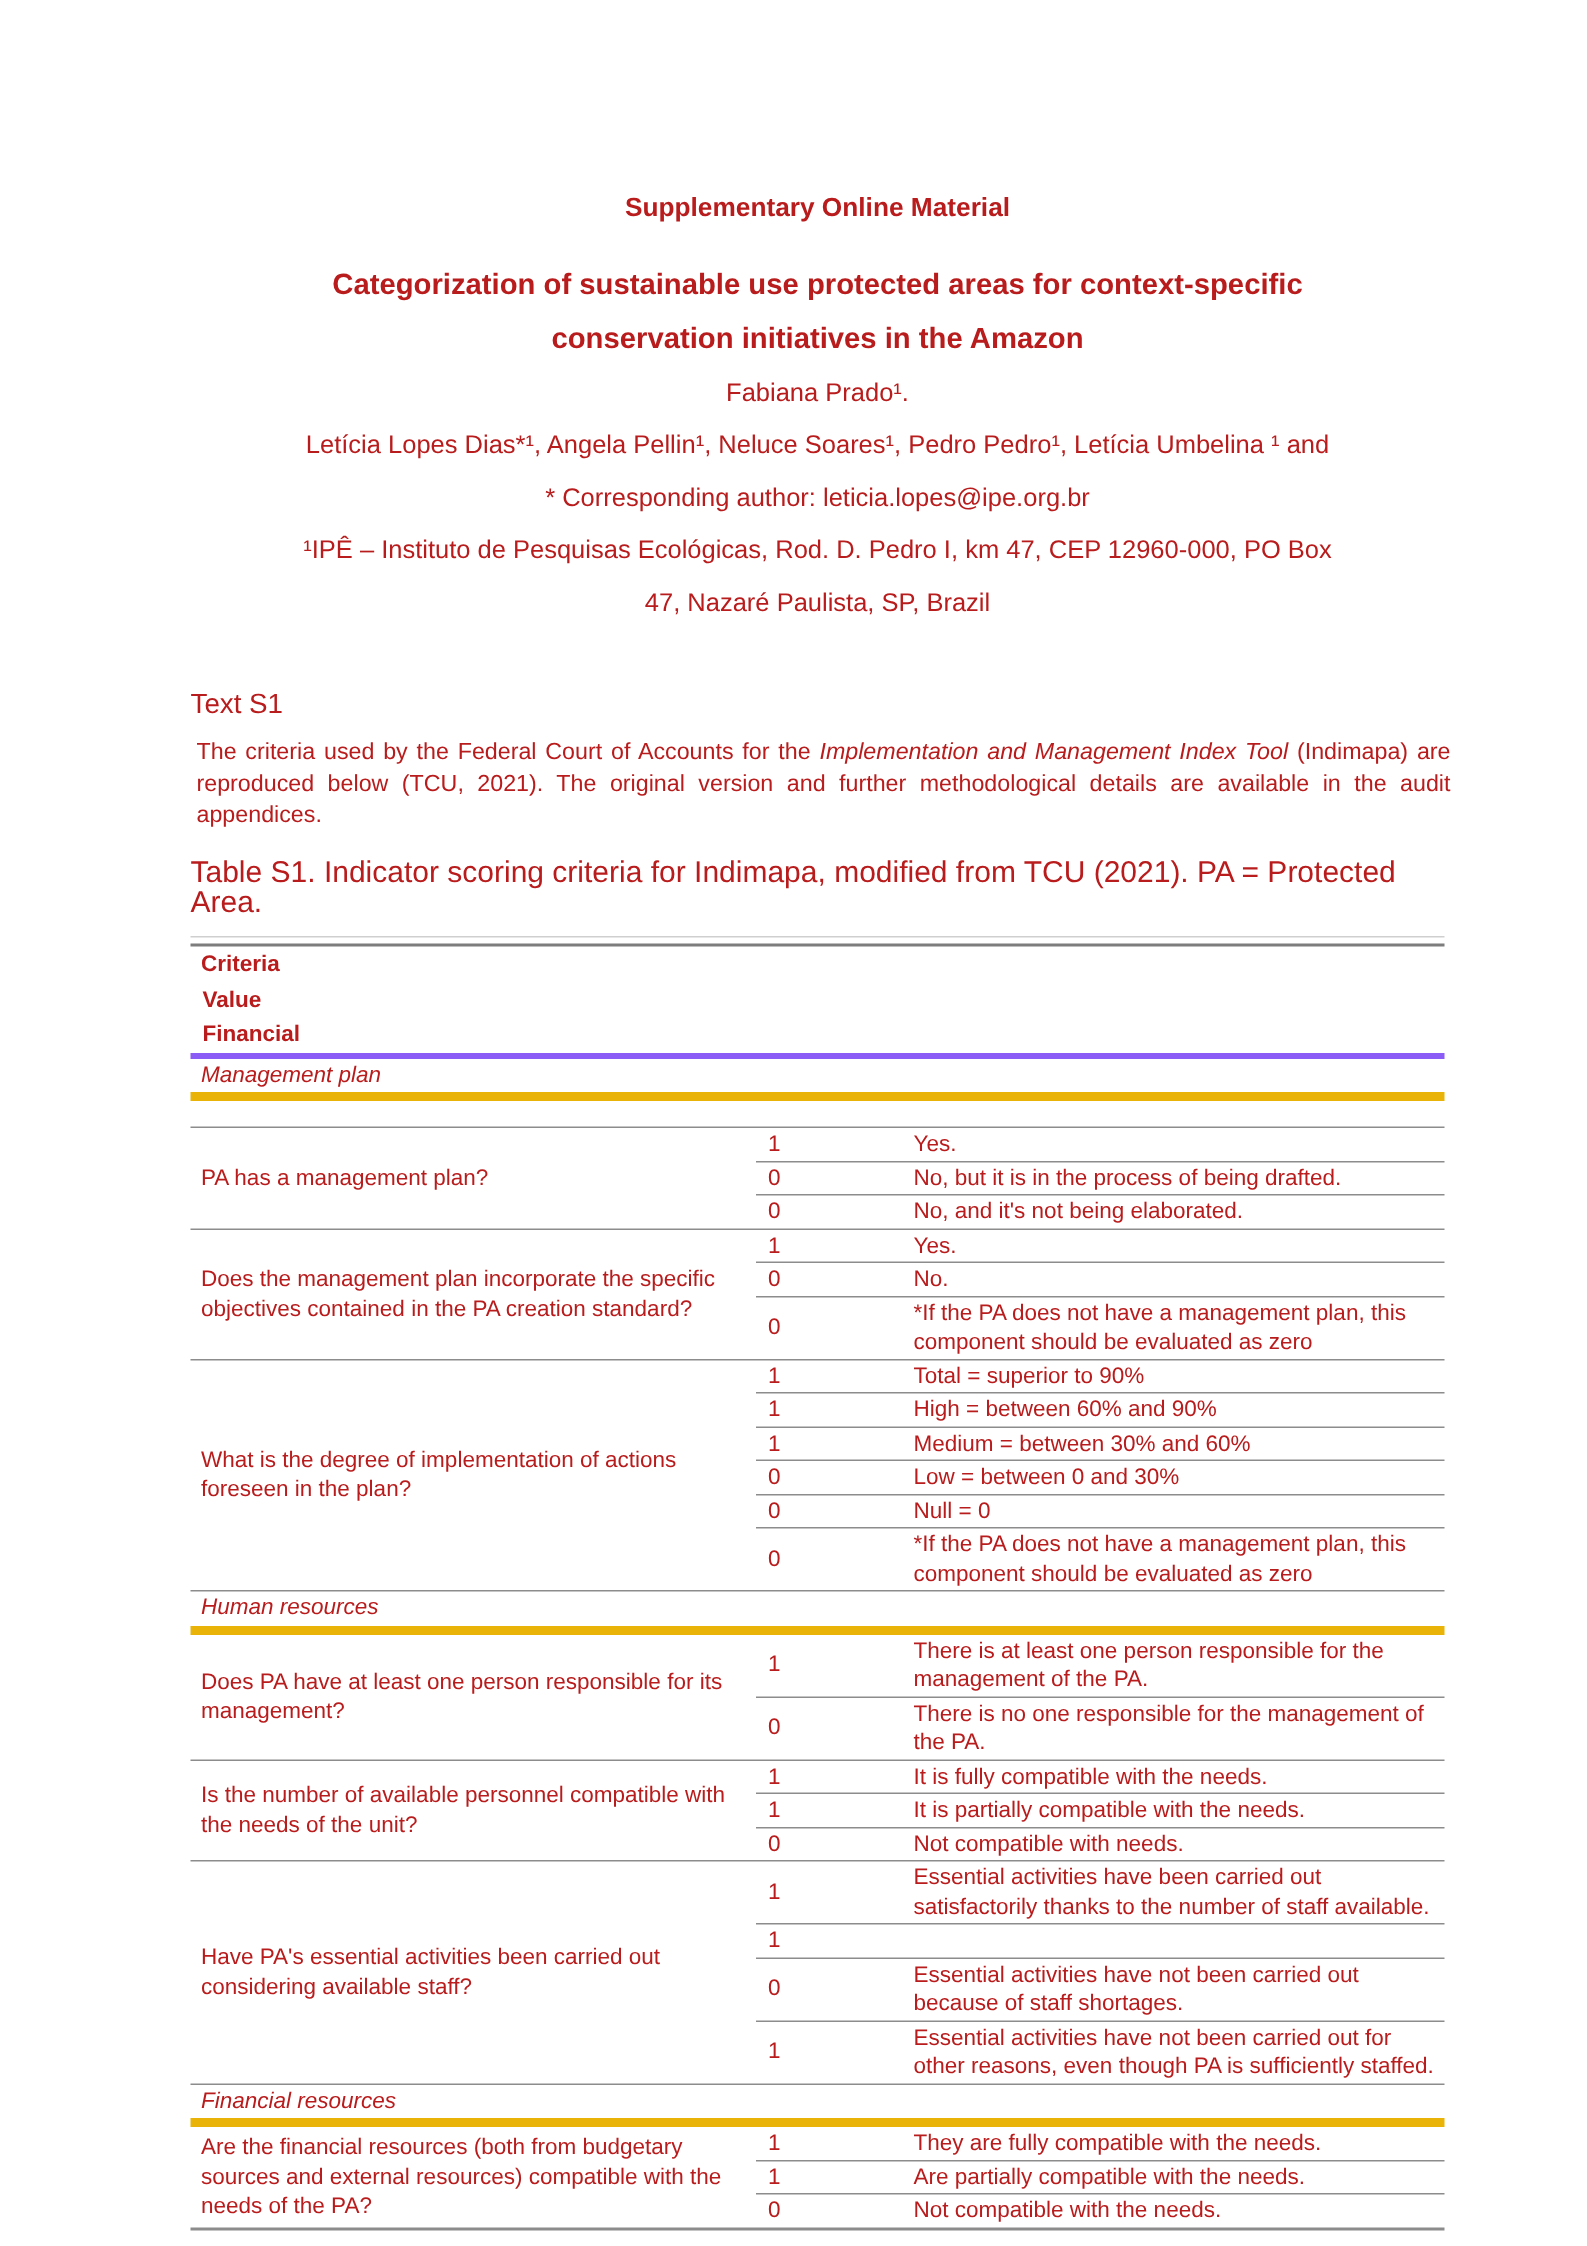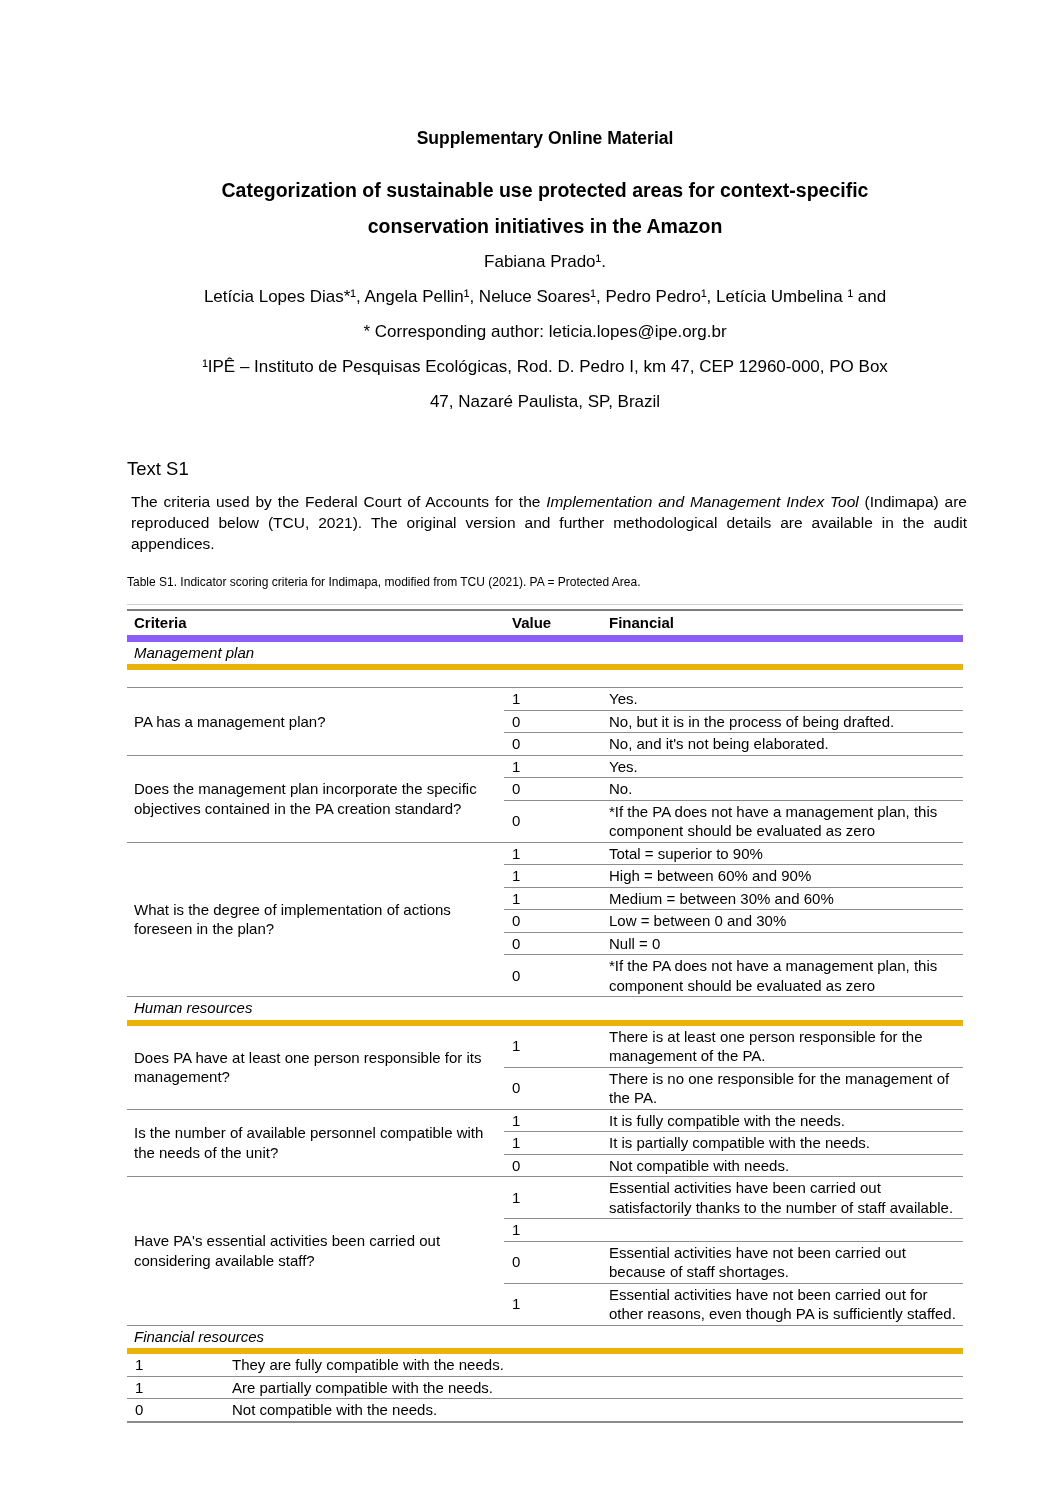--- a/index.html
+++ b/index.html
@@ -3,50 +3,50 @@
 <meta charset="utf-8">
 <style>
   * { box-sizing: border-box; }
   html, body { margin: 0; padding: 0; background: #ffffff; }
   .page {
     position: relative;
     width: 1058px;
     height: 1497px;
     background: #ffffff;
     font-family: "Liberation Sans", sans-serif;
-    color: #000000;
+    color: #b91c1c;
     padding: 121px 95px 40px 127px;
     overflow: hidden;
   }
   
   .front { text-align: center; line-height: 35px; font-size: 17px; }
   .front p { margin: 0; }
   .som { font-weight: 700; font-size: 17.5px; margin: 0 0 16px 0 !important; }
   .title { font-weight: 700; font-size: 19.5px; line-height: 36px; }
   .fline { display: block; }
   
   .texts1 { font-size: 18.5px; font-weight: 400; margin: 38px 0 0 0; line-height: 24px; }
   .body-par {
     width: 836px;
     font-size: 15.5px;
     line-height: 21px;
     text-align: justify;
     margin: 10px 0 0 4px;
   }
-  .caption { font-size: 12px; line-height: 20px; margin: 18px 0 0 0; }
+  .caption { font-size: 20px; line-height: 20px; margin: 18px 0 0 0; }
   
   .table-wrap { margin-top: 12px; width: 836px; }
   .pre-rule { border-top: 1px solid #cfcfcf; height: 5px; }
   .s1table {
     width: 836px;
     font-size: 15px;
     line-height: 19.5px;
     border-top: 2px solid #7d7d7d;
   }
-  .thead { display: flex; font-weight: 700; border-bottom: 7px solid #8b5cf6; }
+  .thead { display: flex; font-weight: 700; border-bottom: 4px solid #8b5cf6; flex-direction: column; }
   .thead > div { padding-top: 2px; padding-bottom: 2px; }
   .c-crit { width: 377px; padding-left: 7px; padding-right: 12px; }
   .c-val  { width: 97px;  padding-left: 8px; padding-right: 4px; }
   .c-resp { flex: 1; padding-left: 8px; padding-right: 4px; }
   .section-row { border-bottom: 6px solid #eab308; padding: 1px 7px 2px 7px; font-style: italic; }
   .spacer-row { height: 18px; border-bottom: 1px solid #8c8c8c; }
   .group-row { display: flex; align-items: stretch; border-bottom: 1px solid #8c8c8c; }
   .group-row .c-crit { display: flex; align-items: center; padding-top: 2px; padding-bottom: 2px; }
   .entries { flex: 1; display: flex; flex-direction: column; }
   .entry { display: flex; flex: 1; border-bottom: 1px solid #8c8c8c; }
@@ -202,20 +202,21 @@
                 <div class="c-resp">Essential activities have not been carried out because of staff shortages.</div>
               </div>
               <div class="entry">
                 <div class="c-val">1</div>
                 <div class="c-resp">Essential activities have not been carried out for other reasons, even though PA is sufficiently staffed.</div>
               </div>
             </div>
           </div>
           <div class="section-row">Financial resources</div>
           <div class="group-row">
+            <div class="c-crit">Are the financial resources (both from budgetary sources and external resources) compatible with the needs of the PA?</div>
             <div class="entries">
               <div class="entry">
                 <div class="c-val">1</div>
                 <div class="c-resp">They are fully compatible with the needs.</div>
               </div>
               <div class="entry">
                 <div class="c-val">1</div>
                 <div class="c-resp">Are partially compatible with the needs.</div>
               </div>
               <div class="entry">

